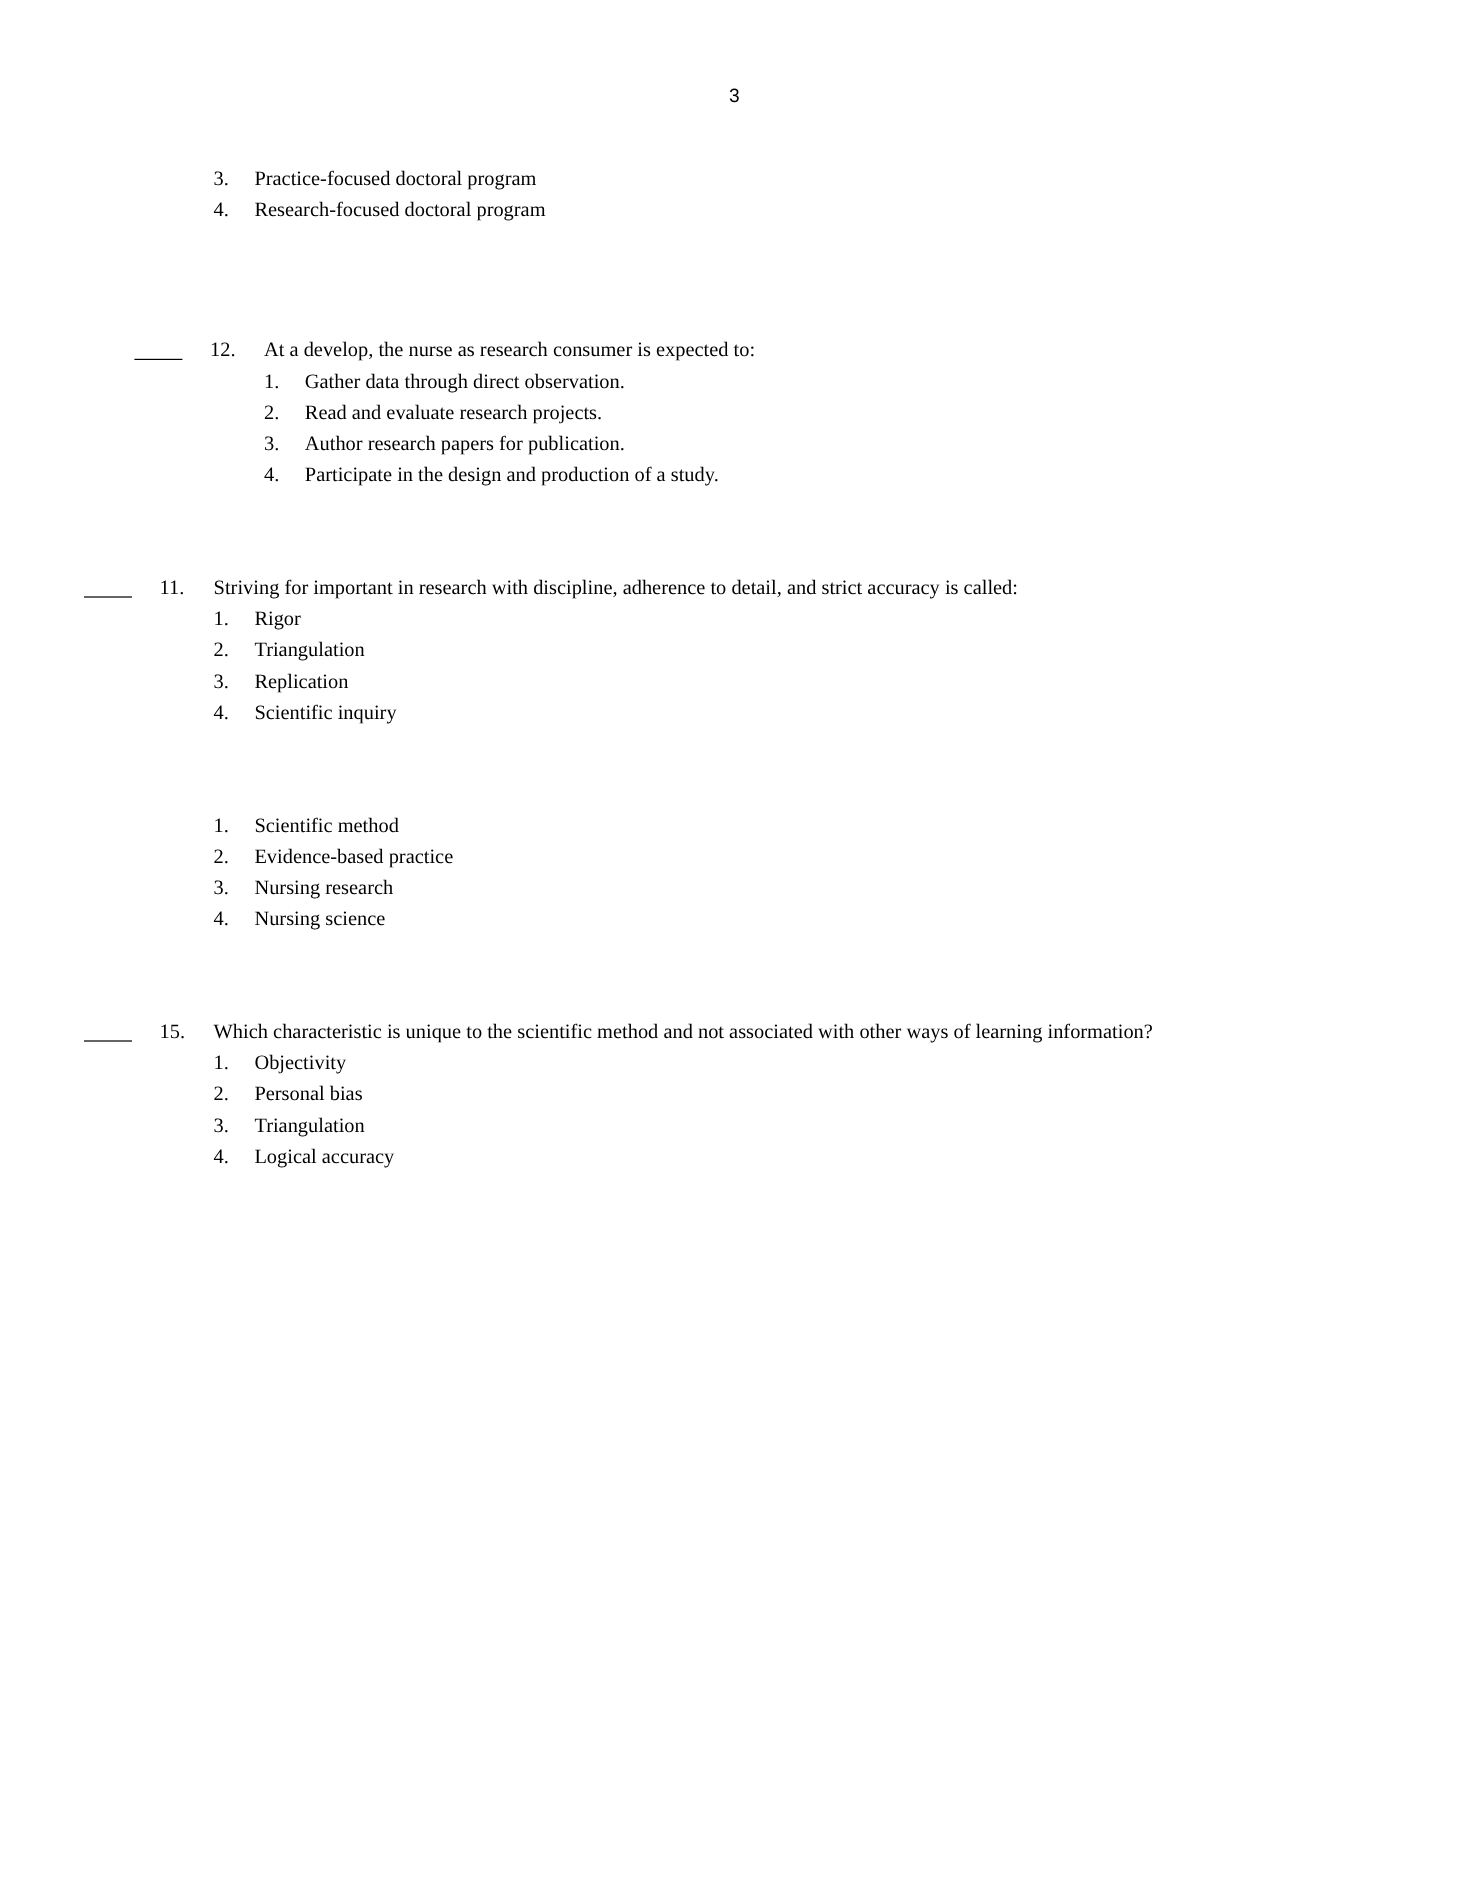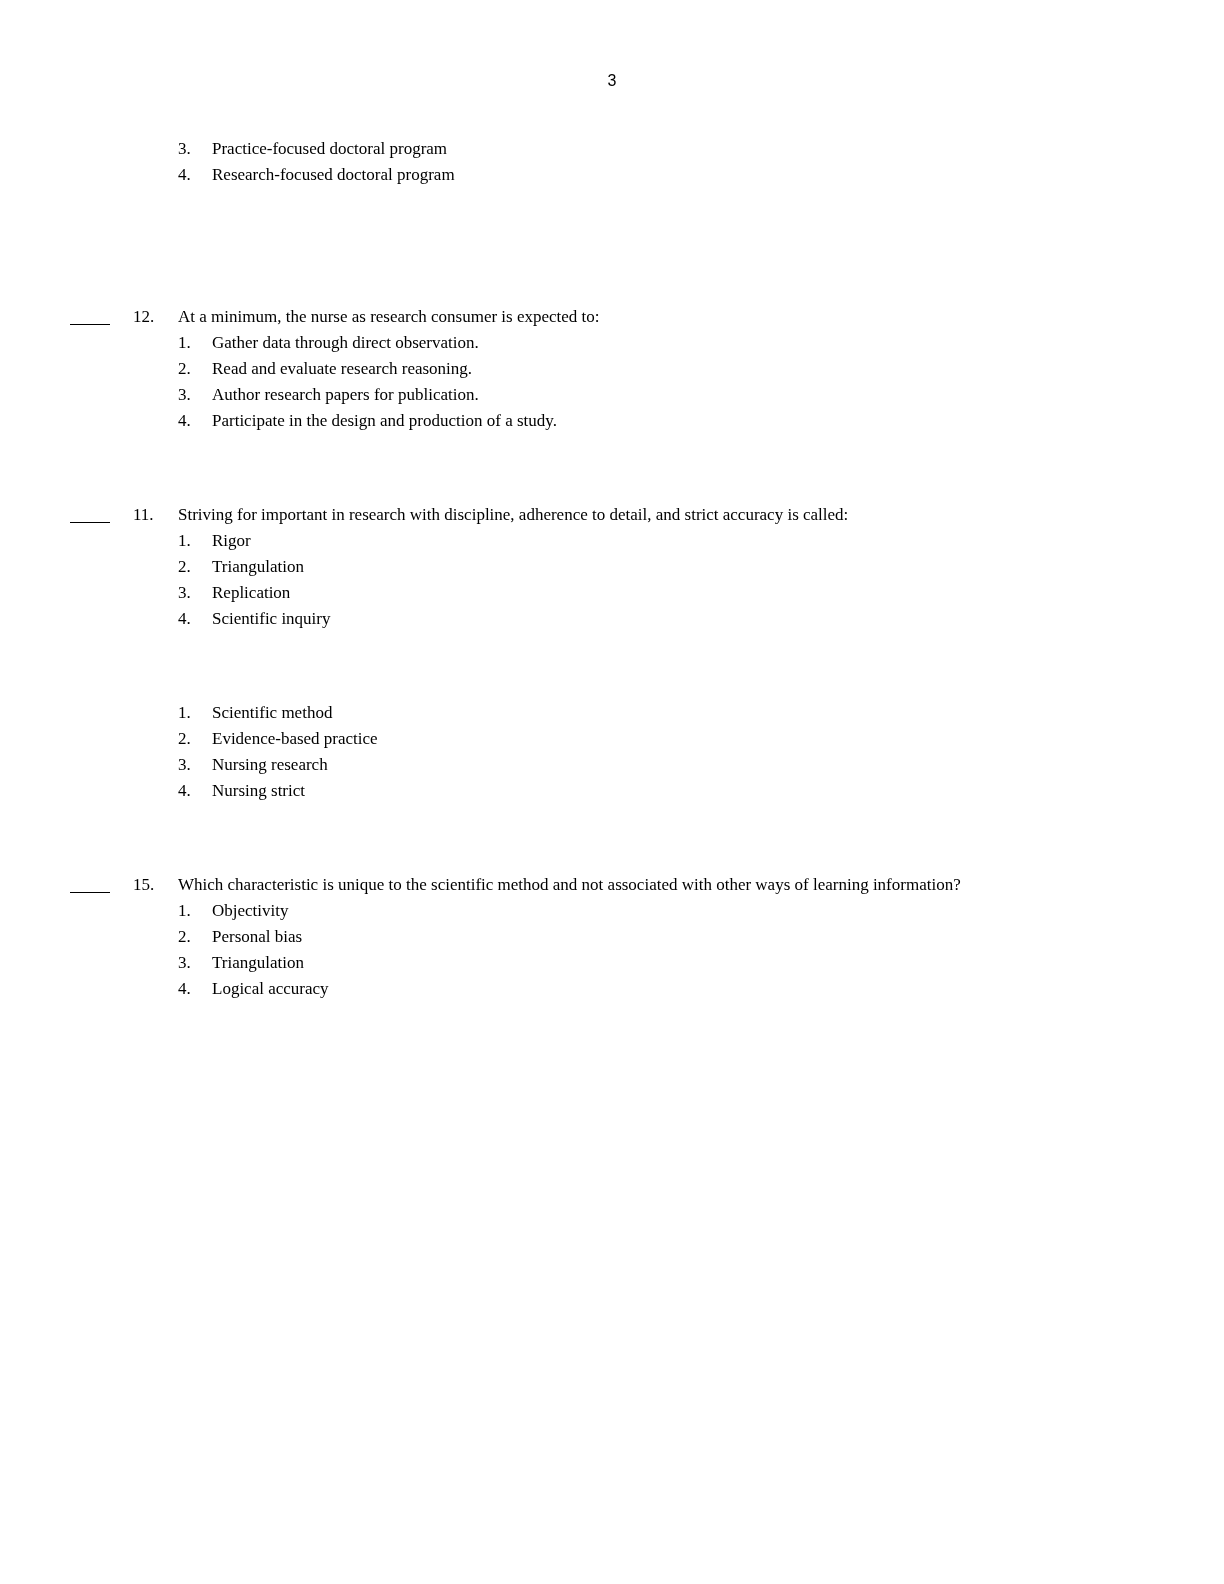--- a/index.html
+++ b/index.html
@@ -28,21 +28,22 @@
     font-family: "Liberation Sans", sans-serif;
   }
   .continuation {
     margin-top: 44px;
     margin-left: 178px;
   }
   .question-block {
     margin-top: 68px;
   }
   .question-block.first {
-    margin-top: 116px;
+    margin-top: 91px;
+    padding-left: 42px;
   }
   .q-head {
     display: flex;
     align-items: baseline;
   }
   .answer-blank {
     margin-left: 70px;
     width: 40px;
     border-bottom: 1px solid #000;
     align-self: flex-end;
@@ -89,30 +90,30 @@
     <div class="opt">
       <span class="opt-num">4.</span>
       <span class="opt-text">Research-focused doctoral program</span>
     </div>
   </div>
 
   <div class="question-block first">
     <div class="q-head">
       <span class="answer-blank"></span>
       <span class="q-num">12.</span>
-      <span class="q-text">At a minimum, the nurse as research consumer is expected to:</span>
+      <span class="q-text">At a develop, the nurse as research consumer is expected to:</span>
     </div>
     <div class="options">
       <div class="opt">
         <span class="opt-num">1.</span>
         <span class="opt-text">Gather data through direct observation.</span>
       </div>
       <div class="opt">
         <span class="opt-num">2.</span>
-        <span class="opt-text">Read and evaluate research reasoning.</span>
+        <span class="opt-text">Read and evaluate research projects.</span>
       </div>
       <div class="opt">
         <span class="opt-num">3.</span>
         <span class="opt-text">Author research papers for publication.</span>
       </div>
       <div class="opt">
         <span class="opt-num">4.</span>
         <span class="opt-text">Participate in the design and production of a study.</span>
       </div>
     </div>
@@ -153,21 +154,21 @@
       <div class="opt">
         <span class="opt-num">2.</span>
         <span class="opt-text">Evidence-based practice</span>
       </div>
       <div class="opt">
         <span class="opt-num">3.</span>
         <span class="opt-text">Nursing research</span>
       </div>
       <div class="opt">
         <span class="opt-num">4.</span>
-        <span class="opt-text">Nursing strict</span>
+        <span class="opt-text">Nursing science</span>
       </div>
     </div>
   </div>
 
   <div class="question-block">
     <div class="q-head">
       <span class="answer-blank"></span>
       <span class="q-num">15.</span>
       <span class="q-text">Which characteristic is unique to the scientific method and not associated with other ways of learning information?</span>
     </div>

